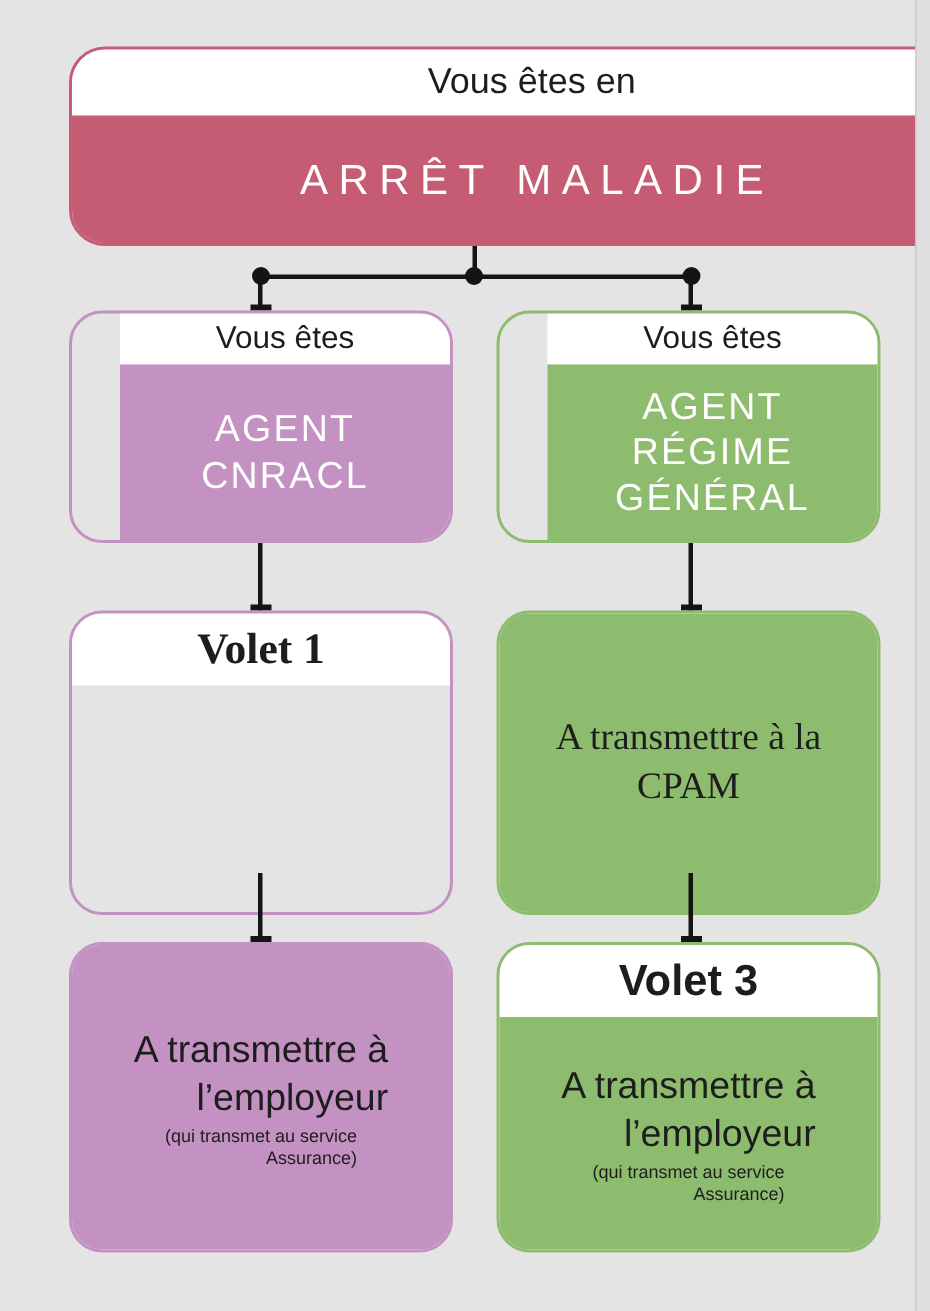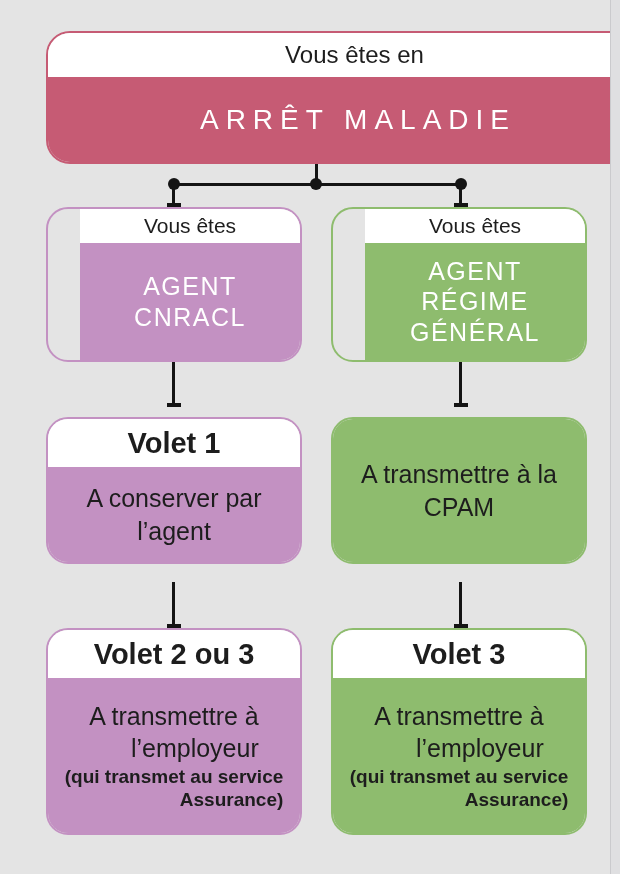--- a/index.html
+++ b/index.html
@@ -44,32 +44,32 @@
   #node-root .bd .txt{letter-spacing:7px;margin-right:-7px;text-align:right;}
 
   
   .l2{width:256px;height:155px;top:207px;padding-left:32px;}
   #node-cnracl{left:46px;}
   #node-regime{left:331px;}
   .l2 .hd{height:34px;font-size:21px;}
   .l2 .bd{font-size:25px;font-weight:500;letter-spacing:1.5px;line-height:1.22;color:#ffffff;}
 
   
-  .l3{width:256px;height:147px;top:417px;}
+  .l3{width:256px;height:203px;top:407px;font-family:Liberation Serif, serif;}
   #node-volet1{left:46px;}
   #node-volet1et2{left:331px;}
   .l3 .hd,.l4 .hd{height:48px;font-size:29px;font-weight:700;}
   .l3 .bd{font-size:25px;line-height:1.3;color:var(--ink);}
 
   
   .l4{width:256px;height:207px;top:628px;}
   #node-volet2ou3{left:46px;}
   #node-volet3{left:331px;}
   .l4 .bd{font-size:25px;line-height:1.28;color:var(--ink);text-align:right;}
-  .l4 .bd .note{font-size:19px;font-weight:700;line-height:1.18;margin-top:2px;}
+  .l4 .bd .note{font-size:12px;font-weight:400;line-height:1.18;margin-top:2px;}
 
   
   .cline{position:absolute;background:var(--line);}
   .dot{position:absolute;width:12px;height:12px;border-radius:50%;background:var(--line);}
   .cap{position:absolute;width:14px;height:4px;background:var(--line);}
 
   #c-root-stem{left:315px;top:164px;width:3px;height:21px;}
   #c-hbar{left:173px;top:183px;width:290px;height:3px;}
   #dot-left{left:168px;top:178px;}
   #dot-center{left:310px;top:178px;}
@@ -127,35 +127,32 @@
 GÉNÉRAL</div>
   </div>
 
   <div class="cline" id="c-l23-l"></div>
   <div class="cap" id="cap-l2"></div>
   <div class="cline" id="c-l23-r"></div>
   <div class="cap" id="cap-r2"></div>
 
   <div class="node purple l3" id="node-volet1">
     <div class="hd">Volet 1</div>
-    <div class="bd">A conserver par
-l’agent</div>
   </div>
   <div class="node green l3" id="node-volet1et2">
     <div class="bd">A transmettre à la
 CPAM</div>
   </div>
 
   <div class="cline" id="c-l34-l"></div>
   <div class="cap" id="cap-l3"></div>
   <div class="cline" id="c-l34-r"></div>
   <div class="cap" id="cap-r3"></div>
 
   <div class="node purple l4" id="node-volet2ou3">
-    <div class="hd">Volet 2 ou 3</div>
     <div class="bd">
       <span>A transmettre à
 l’employeur</span>
       <span class="note">(qui transmet au service
 Assurance)</span>
     </div>
   </div>
   <div class="node green l4" id="node-volet3">
     <div class="hd">Volet 3</div>
     <div class="bd">

